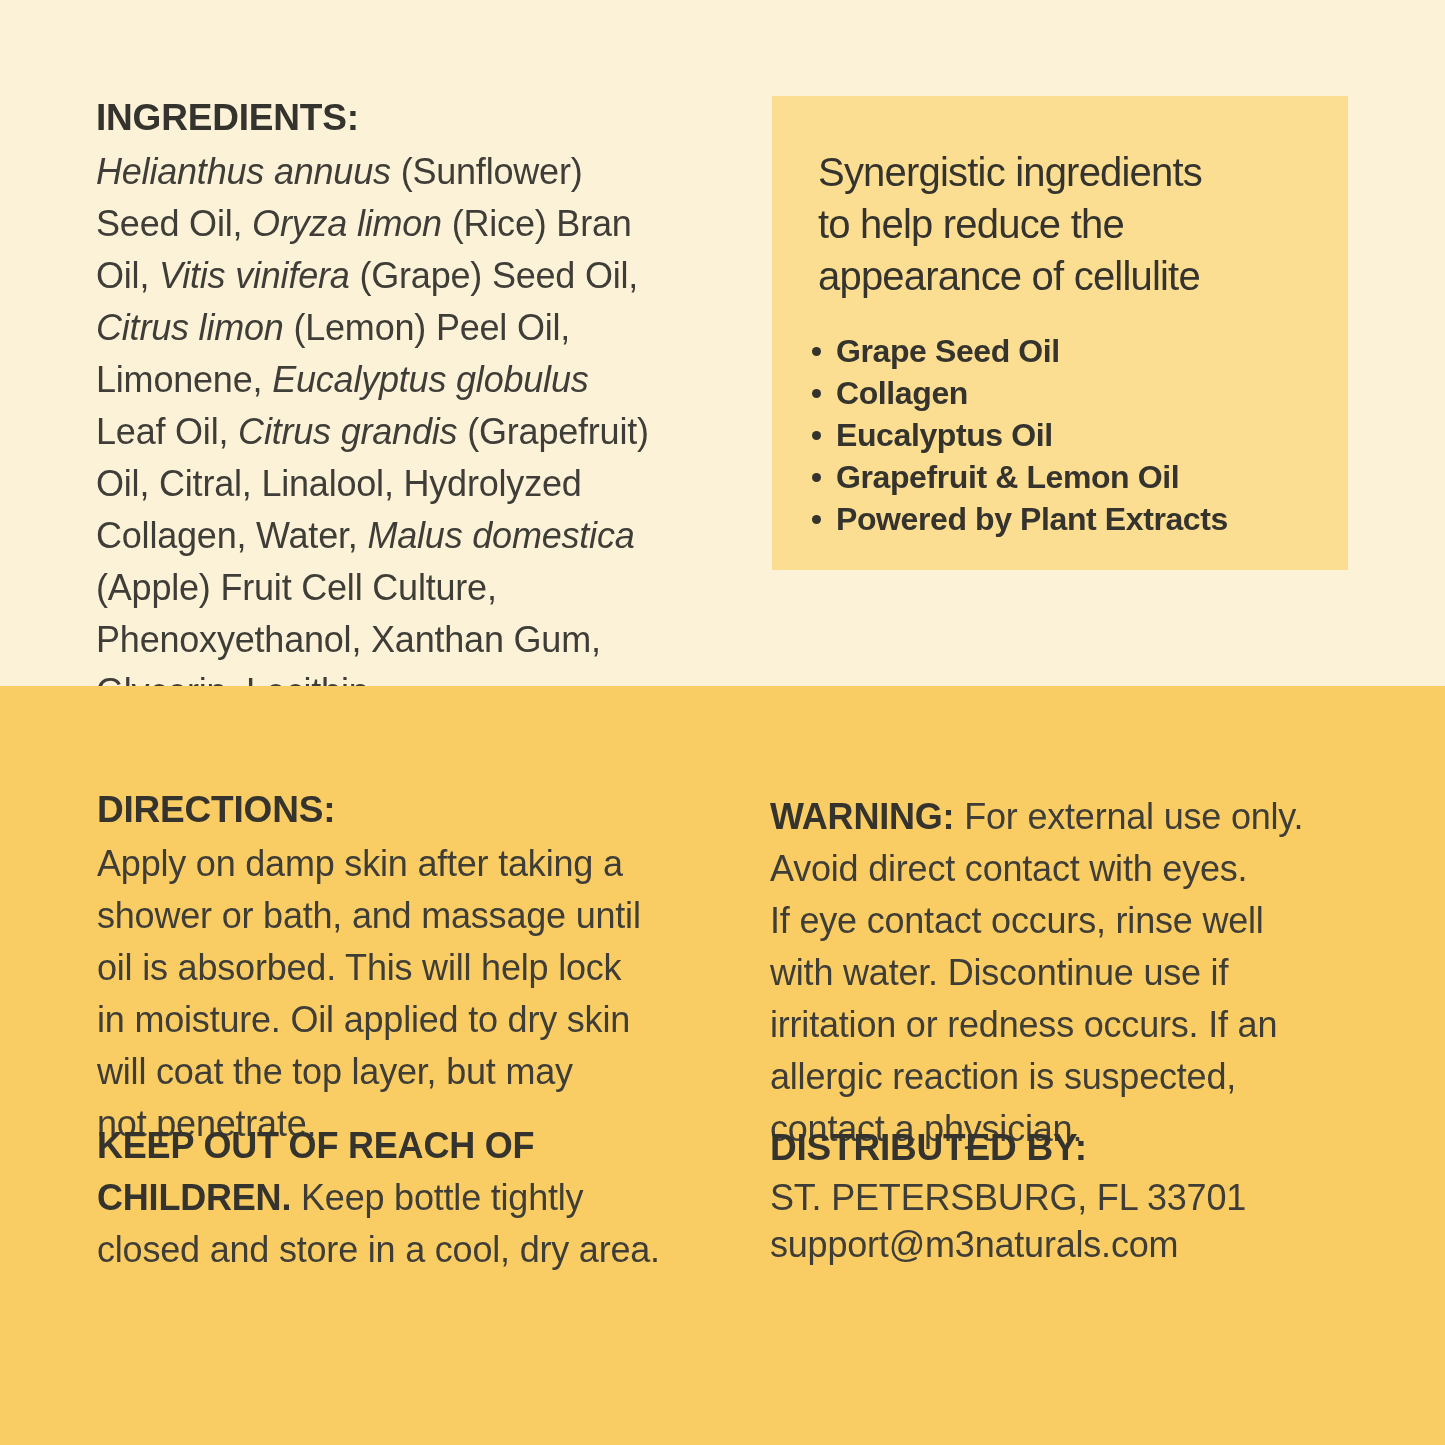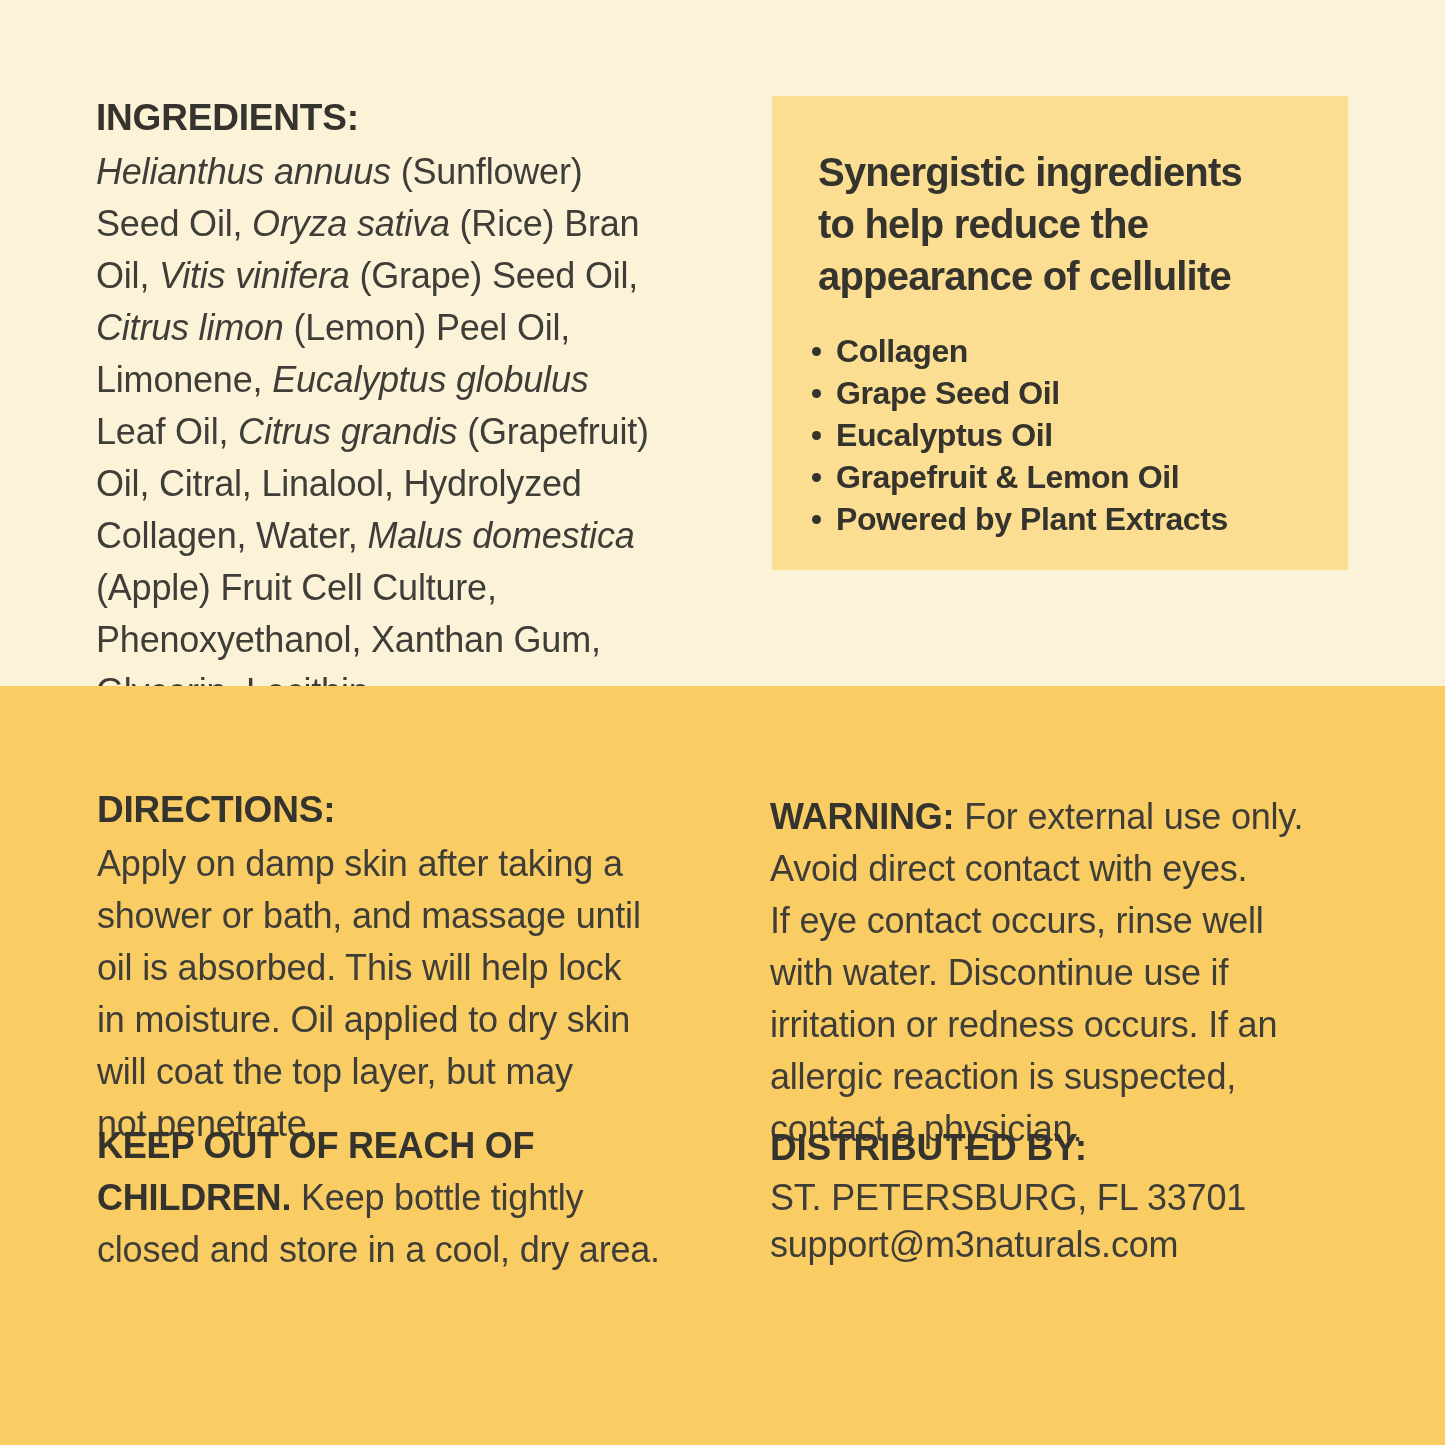--- a/index.html
+++ b/index.html
@@ -59,21 +59,21 @@
   .benefits {
     position: absolute;
     left: 772px; top: 96px;
     width: 576px; height: 474px;
     background: var(--box-bg);
     padding: 50px 30px 0 46px;
   }
   .benefits-h {
     margin: 0;
     font-size: 40px;
-    font-weight: 700;
+    font-weight: 400;
     line-height: 52px;
     letter-spacing: -0.8px;
     white-space: pre-line;
     color: var(--heading);
   }
   .benefits ul {
     list-style: none;
     margin: 28px 0 0 0;
     padding: 0;
   }
@@ -128,44 +128,44 @@
 </head>
 <body>
 
 <div class="label">
 
   <section class="panel-top">
 
     <div class="ingredients">
       <h2 class="sec-h">INGREDIENTS:</h2>
       <p class="body-text"><span class="it">Helianthus annuus</span><span> (Sunflower)
-Seed Oil, </span><span class="it">Oryza sativa</span><span> (Rice) Bran
+Seed Oil, </span><span class="it">Oryza limon</span><span> (Rice) Bran
 Oil, </span><span class="it">Vitis vinifera</span><span> (Grape) Seed Oil,
 </span><span class="it">Citrus limon</span><span> (Lemon) Peel Oil,
 Limonene, </span><span class="it">Eucalyptus globulus</span><span>
 Leaf Oil, </span><span class="it">Citrus grandis</span><span> (Grapefruit)
 Oil, Citral, Linalool, Hydrolyzed
 Collagen, Water, </span><span class="it">Malus domestica</span><span>
 (Apple) Fruit Cell Culture,
 Phenoxyethanol, Xanthan Gum,
 Glycerin, Lecithin.</span></p>
     </div>
 
     <aside class="benefits">
       <h3 class="benefits-h">Synergistic ingredients
 to help reduce the
 appearance of cellulite</h3>
       <ul>
         <li>
           <span class="dot"></span>
+          <span>Grape Seed Oil</span>
+        </li>
+        <li>
+          <span class="dot"></span>
           <span>Collagen</span>
-        </li>
-        <li>
-          <span class="dot"></span>
-          <span>Grape Seed Oil</span>
         </li>
         <li>
           <span class="dot"></span>
           <span>Eucalyptus Oil</span>
         </li>
         <li>
           <span class="dot"></span>
           <span>Grapefruit &amp; Lemon Oil</span>
         </li>
         <li>

